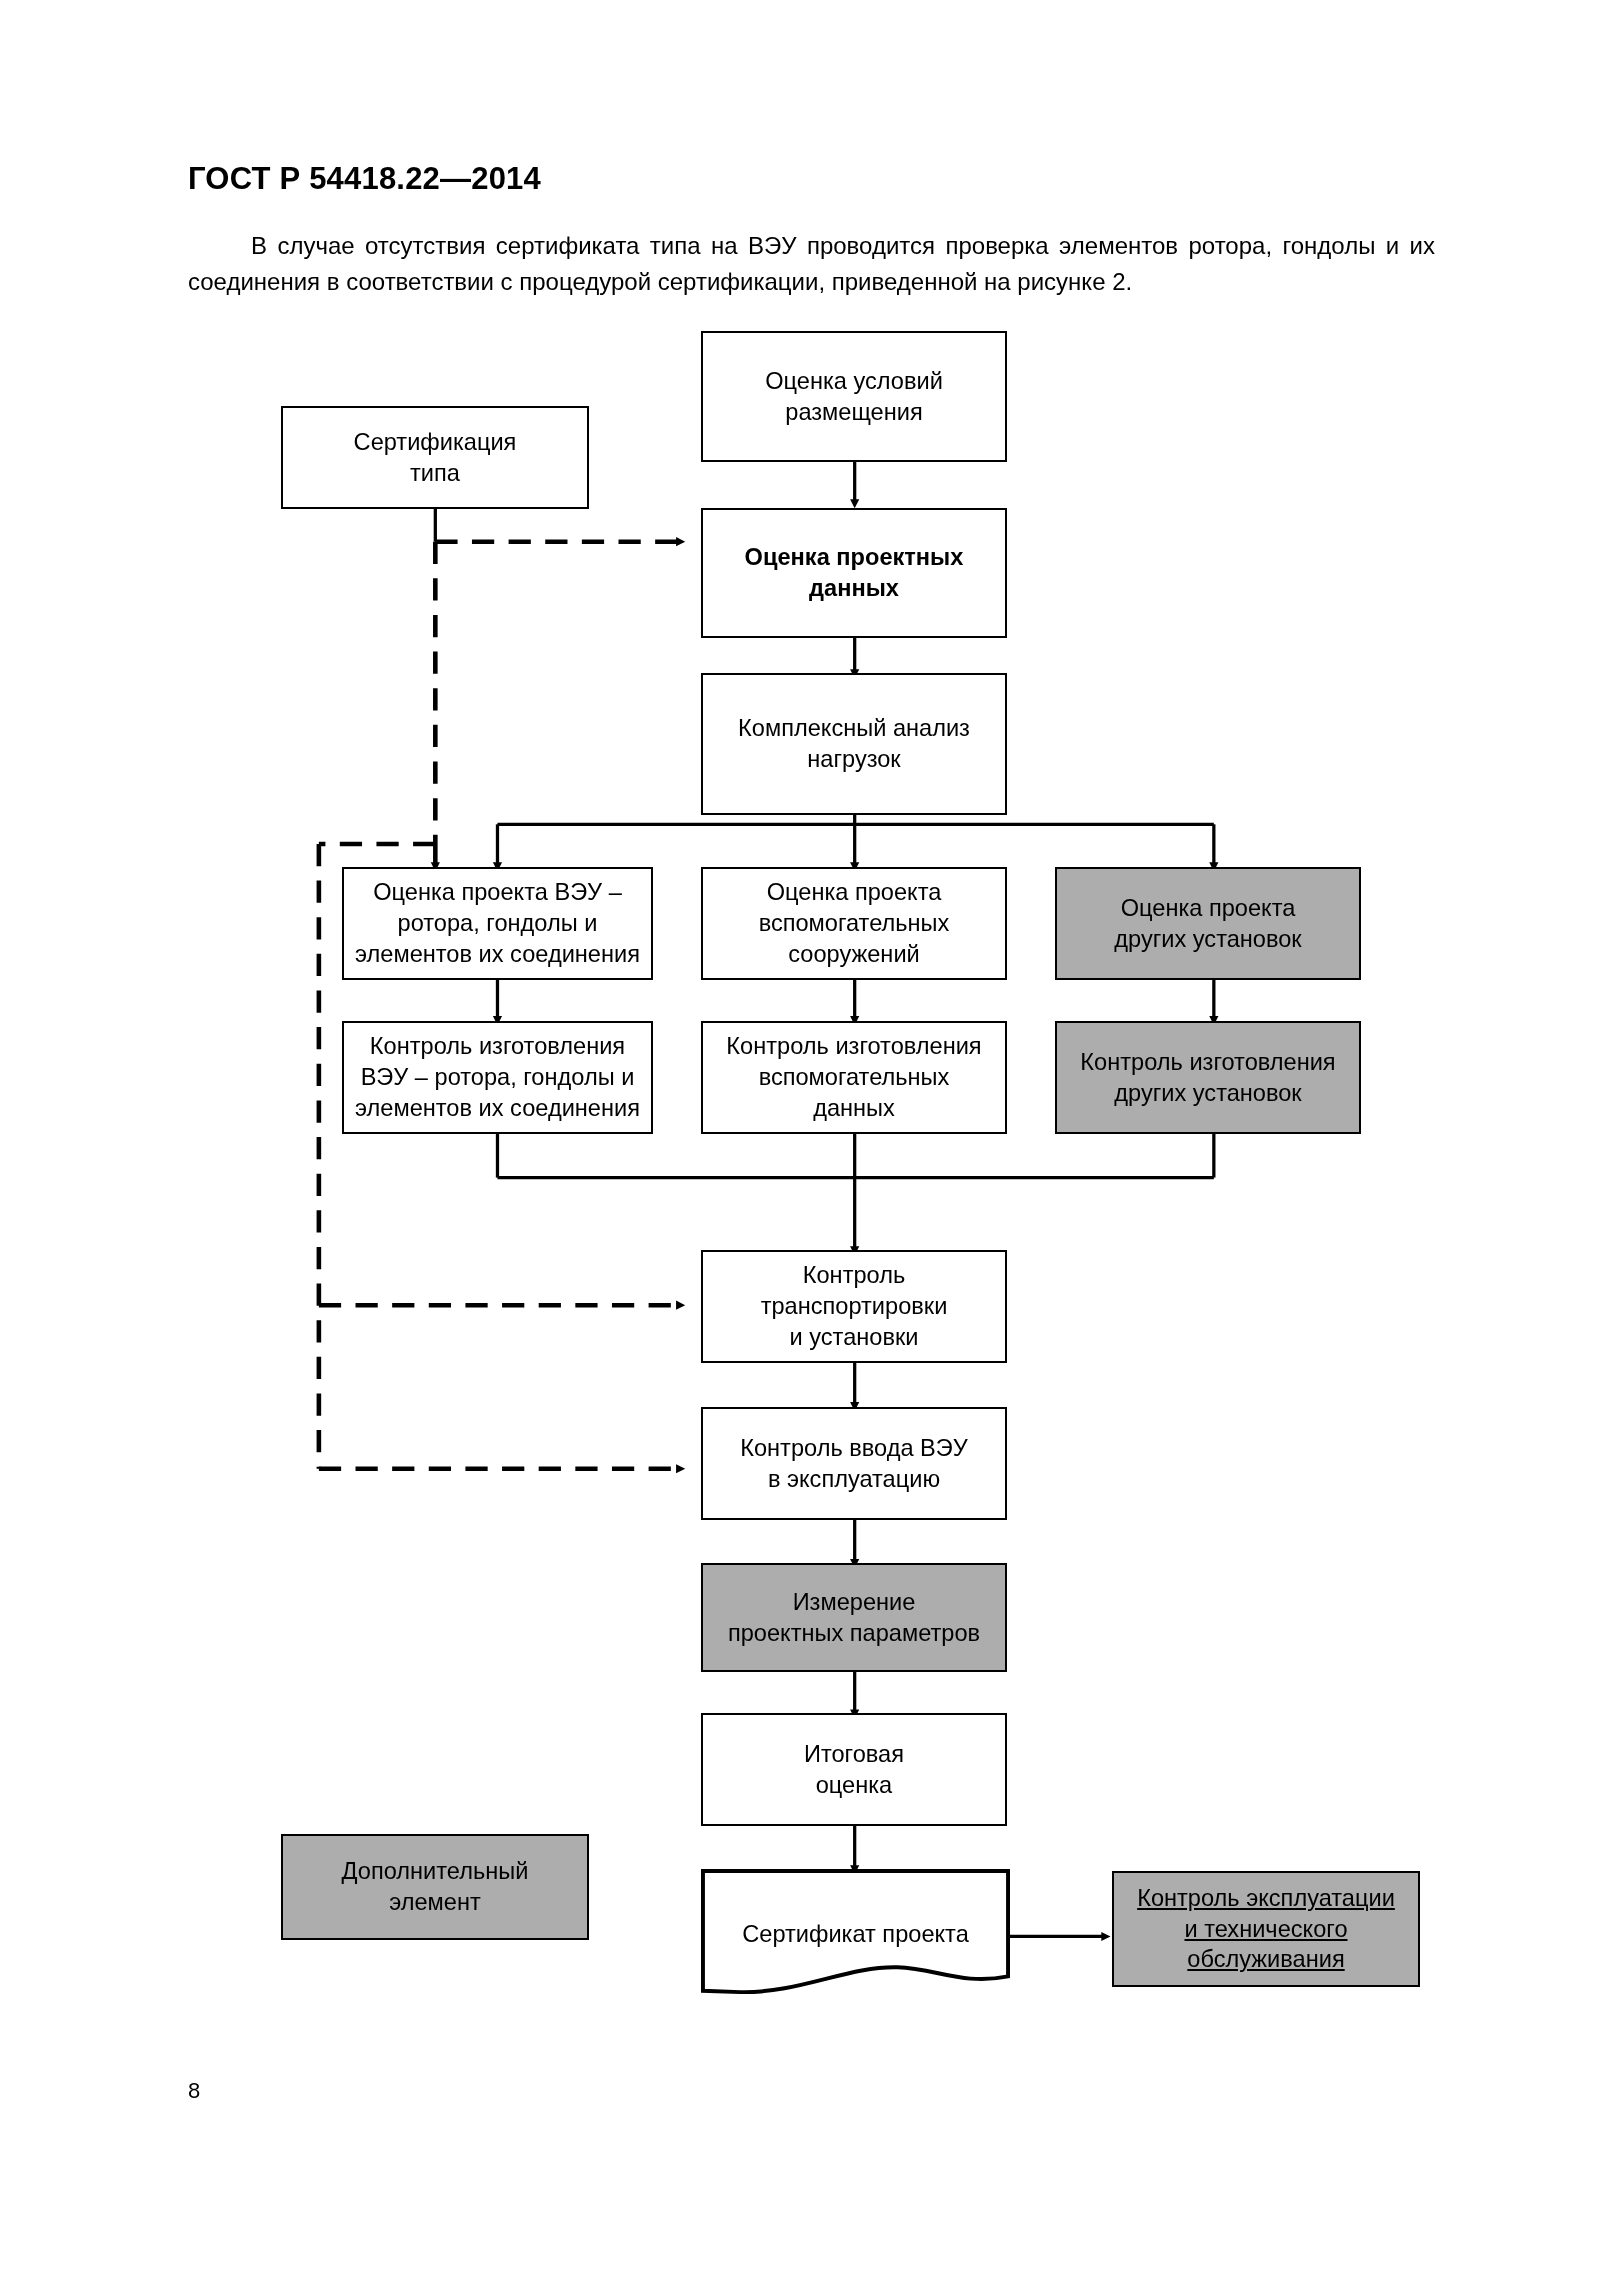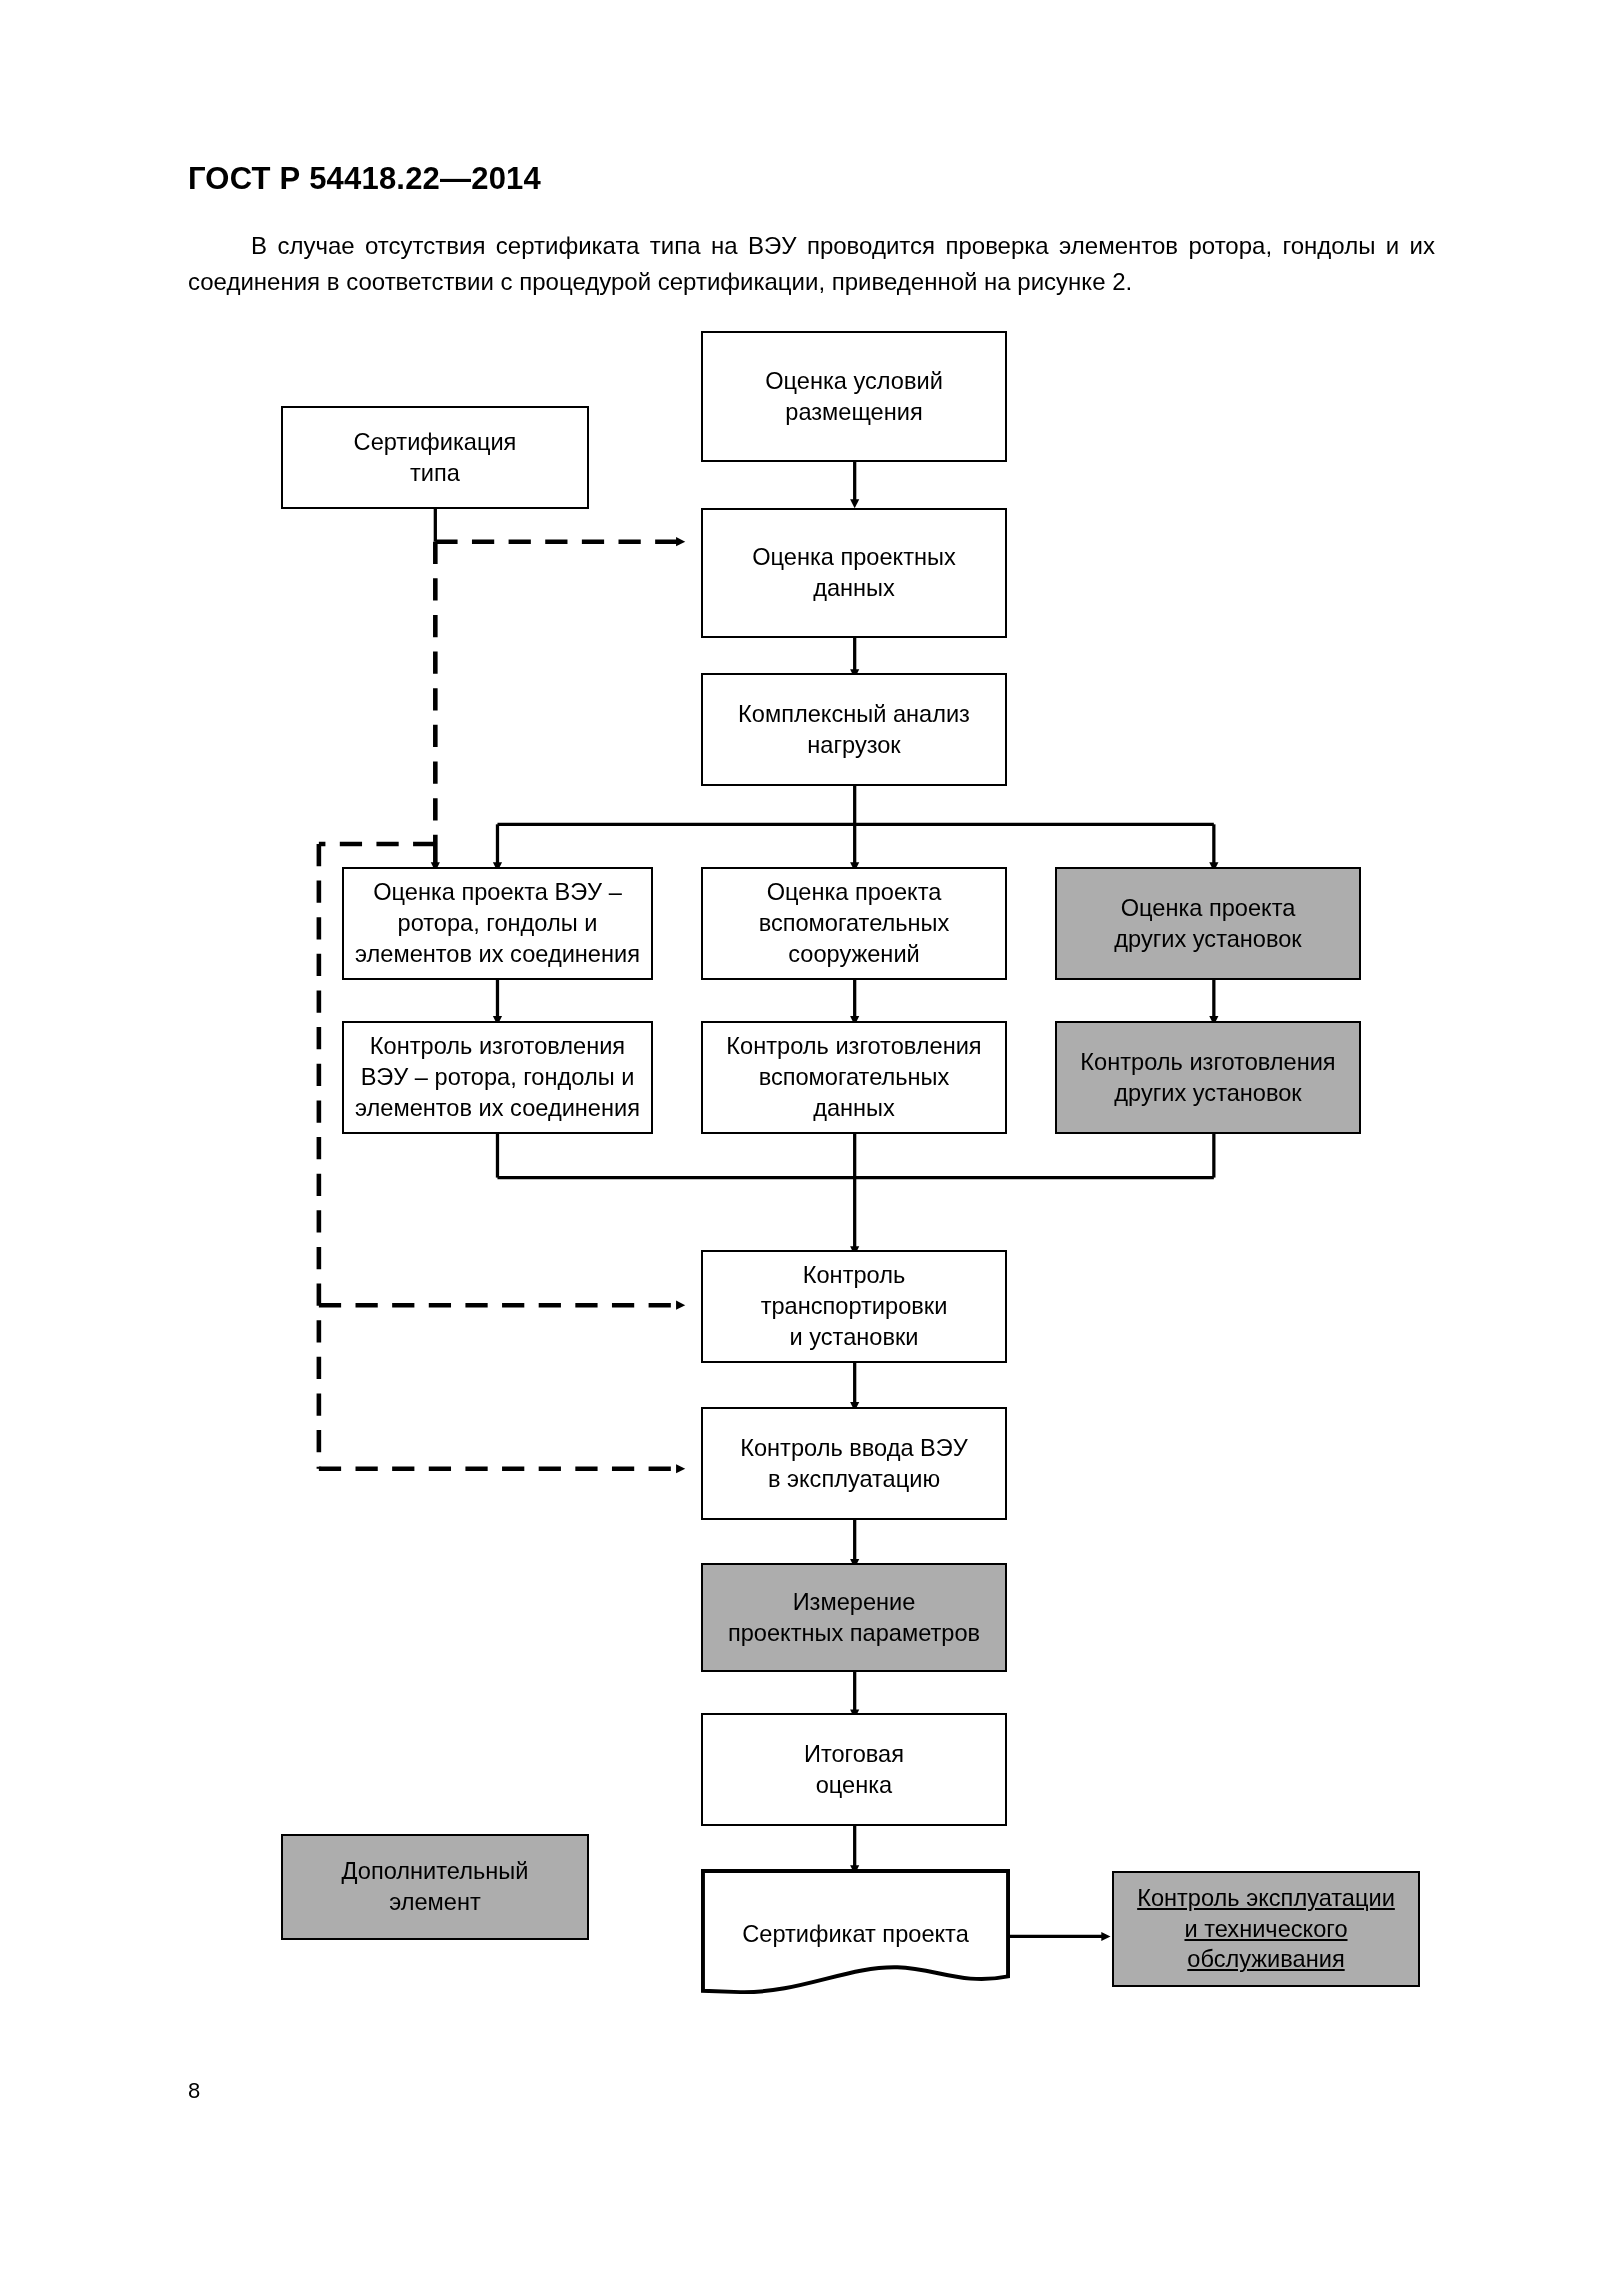--- a/index.html
+++ b/index.html
@@ -164,25 +164,25 @@
     </svg>
 
     <div class="node" style="left:281px; top:406px; width:308px; height:103px;">
       <span class="label">Сертификация<br>типа</span>
     </div>
 
     <div class="node" style="left:701px; top:331px; width:306px; height:131px;">
       <span class="label">Оценка условий<br>размещения</span>
     </div>
 
-    <div class="node" style="left:701px; top:508px; width:306px; height:130px;">
+    <div class="node" style="left:701px; top:508px; width:306px; height:130px;font-weight:bold;">
       <span class="label">Оценка проектных<br>данных</span>
     </div>
 
-    <div class="node" style="left:701px; top:673px; width:306px; height:113px;">
+    <div class="node" style="left:701px; top:673px; width:306px; height:142px;">
       <span class="label">Комплексный анализ<br>нагрузок</span>
     </div>
 
     <div class="node" style="left:342px; top:867px; width:311px; height:113px;">
       <span class="label">Оценка проекта ВЭУ –<br>ротора, гондолы и<br>элементов их соединения</span>
     </div>
 
     <div class="node" style="left:701px; top:867px; width:306px; height:113px;">
       <span class="label">Оценка проекта<br>вспомогательных<br>сооружений</span>
     </div>

